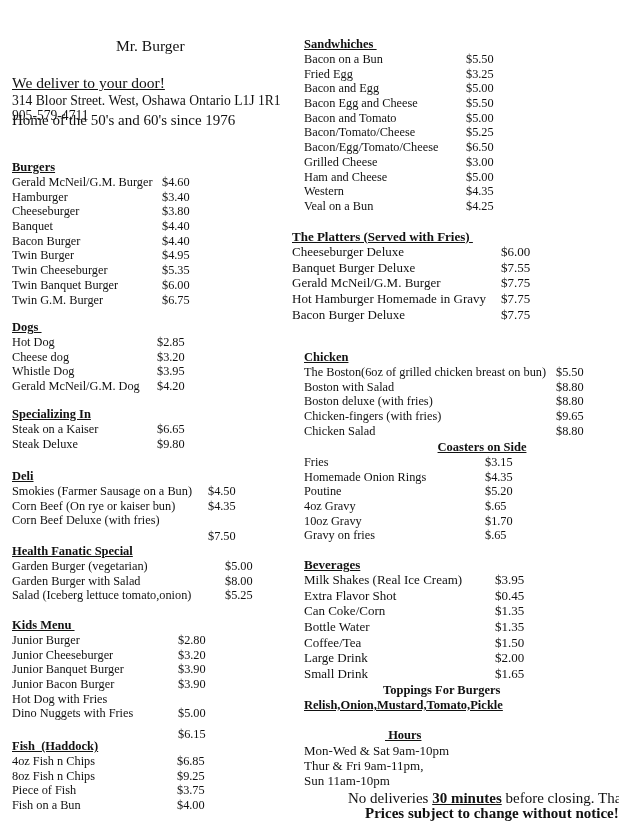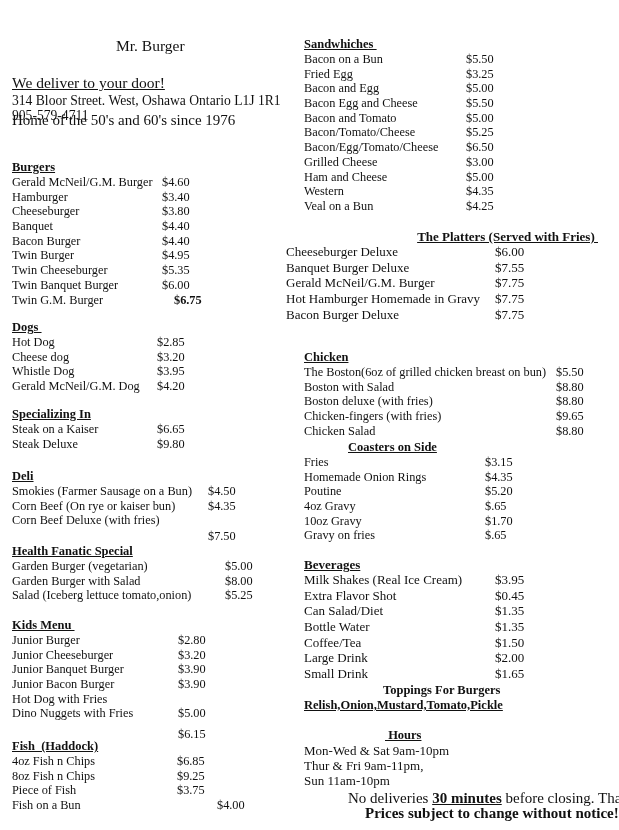--- a/index.html
+++ b/index.html
@@ -69,21 +69,21 @@
     <div class="row">
       <span class="name">Twin Cheeseburger</span>
       <span class="price" style="left: 150px;">$5.35</span>
     </div>
     <div class="row">
       <span class="name">Twin Banquet Burger</span>
       <span class="price" style="left: 150px;">$6.00</span>
     </div>
     <div class="row">
       <span class="name">Twin G.M. Burger</span>
-      <span class="price" style="left: 162px; font-weight: bold;">$6.75</span>
+      <span class="price" style="left: 150px;">$6.75</span>
     </div>
   </div>
 <div class="section" style="left:12px; top:320px; width:290px;">
     <div class="sec-title">Dogs </div>
     <div class="row">
       <span class="name">Hot Dog</span>
       <span class="price" style="left: 145px;">$2.85</span>
     </div>
     <div class="row">
       <span class="name">Cheese dog</span>
@@ -175,21 +175,21 @@
     <div class="row">
       <span class="name">8oz Fish n Chips</span>
       <span class="price" style="left: 165px;">$9.25</span>
     </div>
     <div class="row">
       <span class="name">Piece of Fish</span>
       <span class="price" style="left: 165px;">$3.75</span>
     </div>
     <div class="row">
       <span class="name">Fish on a Bun</span>
-      <span class="price" style="left: 165px; margin-left: 40px;">$4.00</span>
+      <span class="price" style="left: 165px;">$4.00</span>
     </div>
   </div>
 
 <div class="section" style="left:304px; top:37px; width:312px;">
     <div class="sec-title">Sandwhiches </div>
     <div class="row">
       <span class="name">Bacon on a Bun</span>
       <span class="price" style="left: 162px;">$5.50</span>
     </div>
     <div class="row">
@@ -226,21 +226,21 @@
     </div>
     <div class="row">
       <span class="name">Western</span>
       <span class="price" style="left: 162px;">$4.35</span>
     </div>
     <div class="row">
       <span class="name">Veal on a Bun</span>
       <span class="price" style="left: 162px;">$4.25</span>
     </div>
   </div>
-<div class="section big" style="left:286px; top:229px; width:312px;text-align:right;">
+<div class="section big" style="left:292px; top:229px; width:312px;">
     <div class="sec-title">The Platters (Served with Fries) </div>
     <div class="row">
       <span class="name">Cheeseburger Deluxe</span>
       <span class="price" style="left: 209px;">$6.00</span>
     </div>
     <div class="row">
       <span class="name">Banquet Burger Deluxe</span>
       <span class="price" style="left: 209px;">$7.55</span>
     </div>
     <div class="row">
@@ -273,21 +273,21 @@
     <div class="row">
       <span class="name">Chicken-fingers (with fries)</span>
       <span class="price" style="left: 252px;">$9.65</span>
     </div>
     <div class="row">
       <span class="name">Chicken Salad</span>
       <span class="price" style="left: 252px;">$8.80</span>
     </div>
   </div>
 <div class="section" style="left:304px; top:440px; width:312px;">
-    <div class="sec-title" style="padding-left: 44px;">Coasters on Side</div>
+    <div class="sec-title" style="padding-left: 44px; text-align: center;">Coasters on Side</div>
     <div class="row">
       <span class="name">Fries</span>
       <span class="price" style="left: 181px;">$3.15</span>
     </div>
     <div class="row">
       <span class="name">Homemade Onion Rings</span>
       <span class="price" style="left: 181px;">$4.35</span>
     </div>
     <div class="row">
       <span class="name">Poutine</span>
@@ -310,21 +310,21 @@
     <div class="sec-title">Beverages</div>
     <div class="row">
       <span class="name">Milk Shakes (Real Ice Cream)</span>
       <span class="price" style="left: 191px;">$3.95</span>
     </div>
     <div class="row">
       <span class="name">Extra Flavor Shot</span>
       <span class="price" style="left: 191px;">$0.45</span>
     </div>
     <div class="row">
-      <span class="name">Can Salad/Diet</span>
+      <span class="name">Can Coke/Corn</span>
       <span class="price" style="left: 191px;">$1.35</span>
     </div>
     <div class="row">
       <span class="name">Bottle Water</span>
       <span class="price" style="left: 191px;">$1.35</span>
     </div>
     <div class="row">
       <span class="name">Coffee/Tea</span>
       <span class="price" style="left: 191px;">$1.50</span>
     </div>

